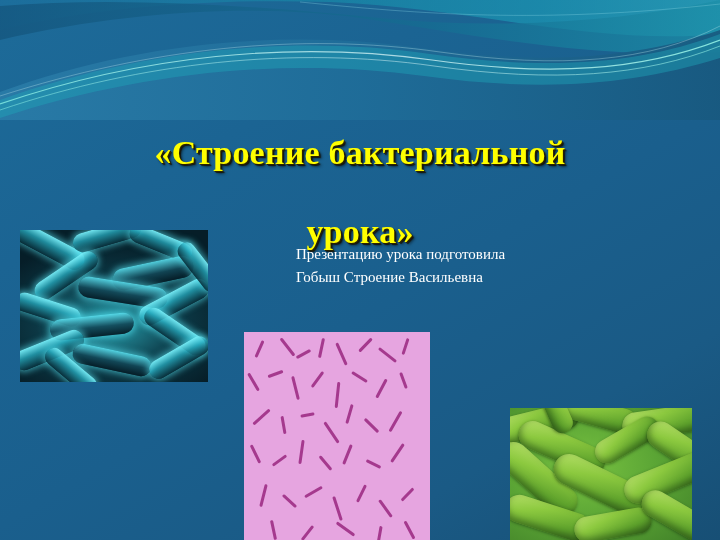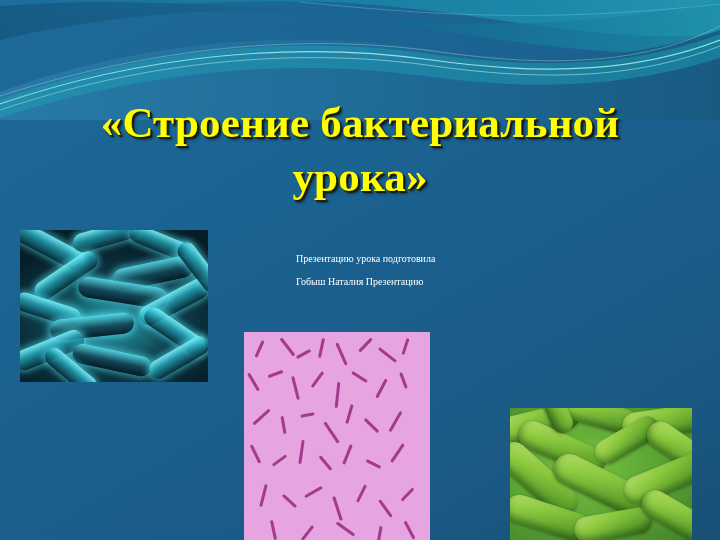--- a/index.html
+++ b/index.html
@@ -28,44 +28,44 @@
   
   .title-block {
     position: absolute;
     left: 30px;
     top: 96px;
     width: 660px;
     text-align: center;
   }
   .title-line {
     color: #ffff00;
-    font-size: 43px;
+    font-size: 34px;
     font-weight: bold;
     line-height: 1.26;
     letter-spacing: 0.2px;
     text-shadow:
        1px 1px 0 #2a2200,
        2px 2px 1px rgba(20,14,0,0.85),
        3px 3px 3px rgba(0,0,0,0.45);
     white-space: nowrap;
+    margin-top: 36px;
   }
 
   
   .body-block {
     position: absolute;
     left: 296px;
     top: 243px;
     width: 300px;
   }
   .body-line {
     color: #ffffff;
-    font-size: 10px;
+    font-size: 15px;
     line-height: 1.52;
     white-space: nowrap;
-    margin-top: 8px;
   }
 
   
   .photo {
     position: absolute;
     overflow: hidden;
   }
 
   
   #photo-teal {
@@ -161,21 +161,21 @@
     <path d="M300,2 C420,14 540,24 720,4" fill="none" stroke="#8fdde8" stroke-width="0.7" opacity="0.45"></path>
   </svg>
 
   <div class="title-block">
     <div class="title-line">«Строение бактериальной</div>
     <div class="title-line">урока»</div>
   </div>
 
   <div class="body-block">
     <div class="body-line">Презентацию урока подготовила</div>
-    <div class="body-line">Гобыш Наталия Презентацию</div>
+    <div class="body-line">Гобыш Строение Васильевна</div>
   </div>
 
   <div class="photo" id="photo-teal">
     <div class="rod" style="left:-10px; top:6px;  width:78px; height:20px; transform:rotate(28deg);"></div>
     <div class="rod" style="left:52px;  top:-4px; width:70px; height:19px; transform:rotate(-16deg);"></div>
     <div class="rod" style="left:108px; top:4px;  width:66px; height:18px; transform:rotate(22deg);"></div>
     <div class="rod dk" style="left:92px;  top:32px; width:82px; height:22px; transform:rotate(-12deg);"></div>
     <div class="rod" style="left:10px;  top:36px; width:72px; height:19px; transform:rotate(-34deg);"></div>
     <div class="rod dk" style="left:58px;  top:52px; width:90px; height:21px; transform:rotate(9deg);"></div>
     <div class="rod" style="left:-6px;  top:70px; width:68px; height:19px; transform:rotate(18deg);"></div>

